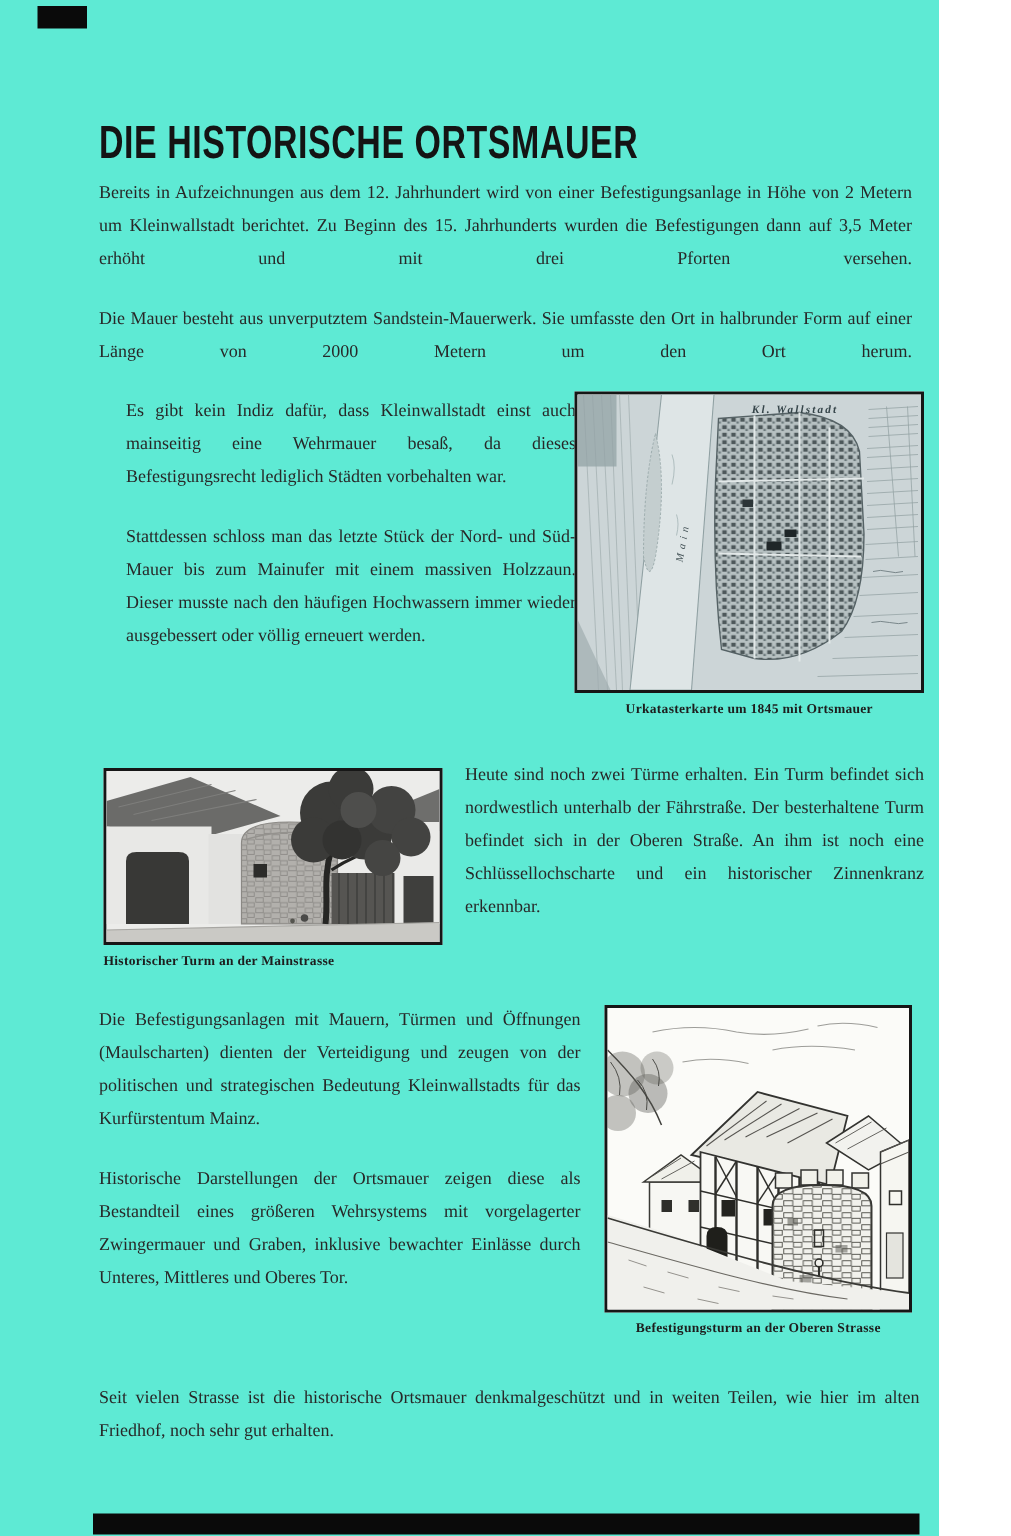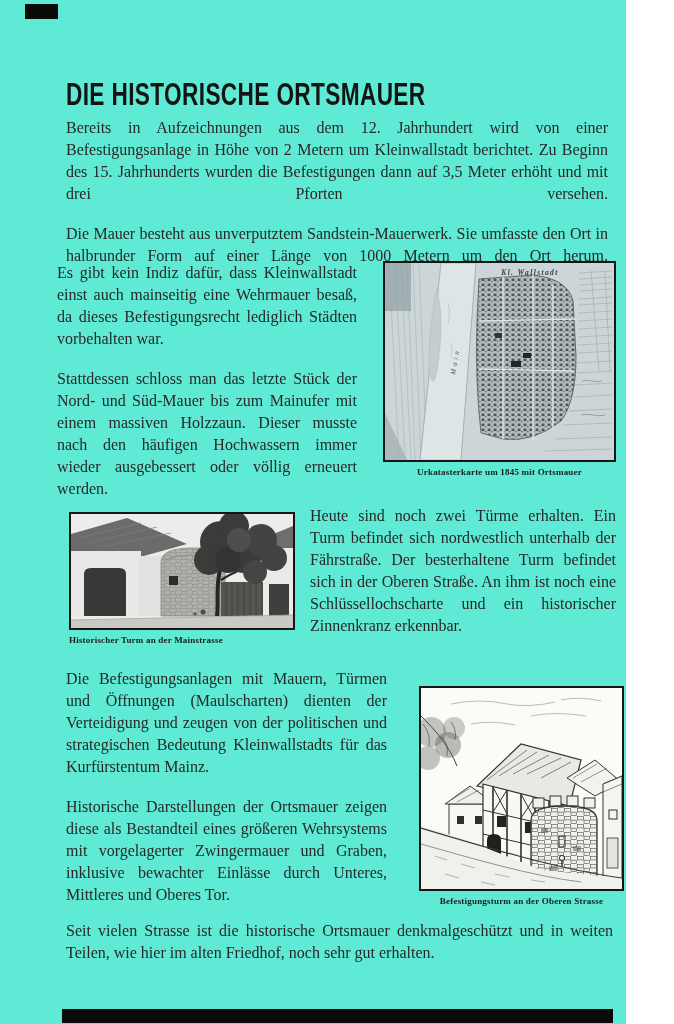--- a/index.html
+++ b/index.html
@@ -8,21 +8,21 @@
     font-family:"Liberation Serif", serif; color:#282828; overflow:hidden;padding-left:14px;
   }
   .scan-mark { position:absolute; background:#0a0a0a; }
   .title {
     position:absolute; left:66px; top:58px;
     font-family:"Liberation Sans", sans-serif; font-weight:800; font-size:31px;
     letter-spacing:0.5px; color:#141414; white-space:nowrap;
     transform:scaleX(0.73); transform-origin:left center; line-height:31px;
   }
   p.body {
-    margin:0; font-size:16px; line-height:22px; text-align:justify;
+    margin:0; font-size:12px; line-height:22px; text-align:justify;
     color:#282828; hyphens:none;
   }
   p.body.force-just { text-align-last:justify; }
   .col { position:absolute; }
   .col p.body + p.body { margin-top:18px; }
   .figure { position:absolute; }
   .figure .img-frame {
     border:2px solid #161616; display:block; line-height:0; background:#fff;
   }
   .figure .caption {
@@ -38,24 +38,24 @@
 
 <div class="page">
 
   <div class="scan-mark" style="left:25px; top:4px; width:33px; height:15px;"></div>
   <div class="scan-mark" style="left:62px; top:1009px; width:551px; height:14px;"></div>
 
   <h1 class="title">DIE HISTORISCHE ORTSMAUER</h1>
 
   <div class="col" style="left:66px; top:117px; width:542px;">
     <p class="body force-just">Bereits in Aufzeichnungen aus dem 12. Jahrhundert wird von einer Befestigungsanlage in Höhe von 2 Metern um Kleinwallstadt berichtet. Zu Beginn des 15. Jahrhunderts wurden die Befestigungen dann auf 3,5 Meter erhöht und mit drei Pforten versehen.</p>
-    <p class="body force-just">Die Mauer besteht aus unverputztem Sandstein-Mauerwerk. Sie umfasste den Ort in halbrunder Form auf einer Länge von 1000 Metern um den Ort herum.</p>
-  </div>
-
-  <div class="col" style="left:57px; top:262px; width:300px;">
+    <p class="body force-just">Die Mauer besteht aus unverputztem Sandstein-Mauerwerk. Sie umfasste den Ort in halbrunder Form auf einer Länge von 2000 Metern um den Ort herum.</p>
+  </div>
+
+  <div class="col" style="left:84px; top:262px; width:300px;">
     <p class="body">Es gibt kein Indiz dafür, dass Kleinwallstadt einst auch mainseitig eine Wehrmauer besaß, da dieses Befestigungsrecht lediglich Städten vorbehalten war.</p>
     <p class="body">Stattdessen schloss man das letzte Stück der Nord- und Süd-Mauer bis zum Mainufer mit einem massiven Holzzaun. Dieser musste nach den häufigen Hochwassern immer wieder ausgebessert oder völlig erneuert werden.</p>
   </div>
 
   <figure class="figure" style="left:383px; top:261px; width:233px; margin:0;">
     <span class="img-frame">
       <svg viewBox="0 0 229 197" width="229" height="197">
         <defs>
           <pattern id="specks" width="6" height="5" patternUnits="userSpaceOnUse">
             <rect width="6" height="5" fill="#b7c1c2"></rect>
@@ -211,21 +211,21 @@
 
   <div class="col" style="left:66px; top:668px; width:321px;">
     <p class="body">Die Befestigungsanlagen mit Mauern, Türmen und Öffnungen (Maulscharten) dienten der Verteidigung und zeugen von der politischen und strategischen Bedeutung Kleinwallstadts für das Kurfürstentum Mainz.</p>
     <p class="body">Historische Darstellungen der Ortsmauer zeigen diese als Bestandteil eines größeren Wehrsystems mit vorgelagerter Zwingermauer und Graben, inklusive bewachter Einlässe durch Unteres, Mittleres und Oberes Tor.</p>
   </div>
 
   <div class="col" style="left:310px; top:505px; width:306px;">
     <p class="body">Heute sind noch zwei Türme erhalten. Ein Turm befindet sich nordwestlich unterhalb der Fährstraße. Der besterhaltene Turm befindet sich in der Oberen Straße. An ihm ist noch eine Schlüssellochscharte und ein historischer Zinnenkranz erkennbar.</p>
   </div>
 
-  <figure class="figure" style="left:403px; top:670px; width:205px; margin:16px;">
+  <figure class="figure" style="left:403px; top:670px; width:205px; margin:0;">
     <span class="img-frame">
       <svg viewBox="0 0 201 201" width="201" height="201">
         <defs>
           <pattern id="roofhatch" width="4" height="4" patternUnits="userSpaceOnUse">
             <line x1="0" y1="4" x2="4" y2="0" stroke="#55534f" stroke-width="0.7"></line>
           </pattern>
           <pattern id="stones2" width="13" height="8" patternUnits="userSpaceOnUse">
             <rect x="0.5" y="0.5" width="6" height="3.4" fill="none" stroke="#4a4a44" stroke-width="0.6"></rect>
             <rect x="7" y="4.2" width="5.5" height="3.2" fill="none" stroke="#4a4a44" stroke-width="0.6"></rect>
           </pattern>

